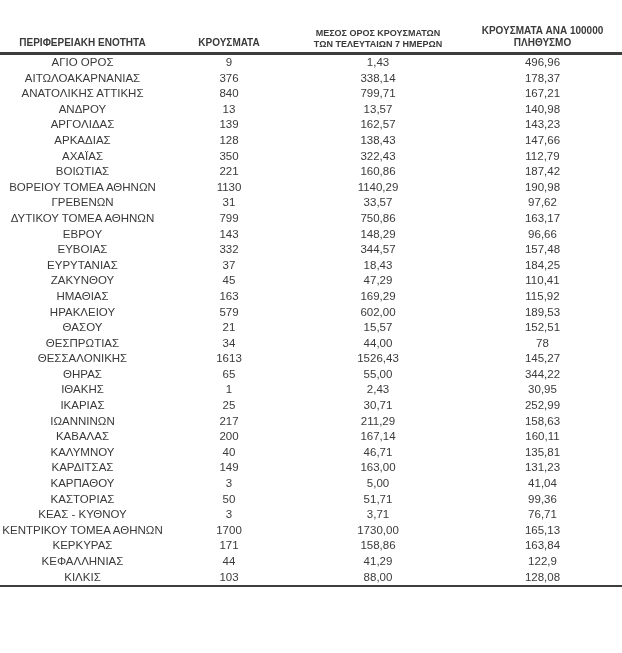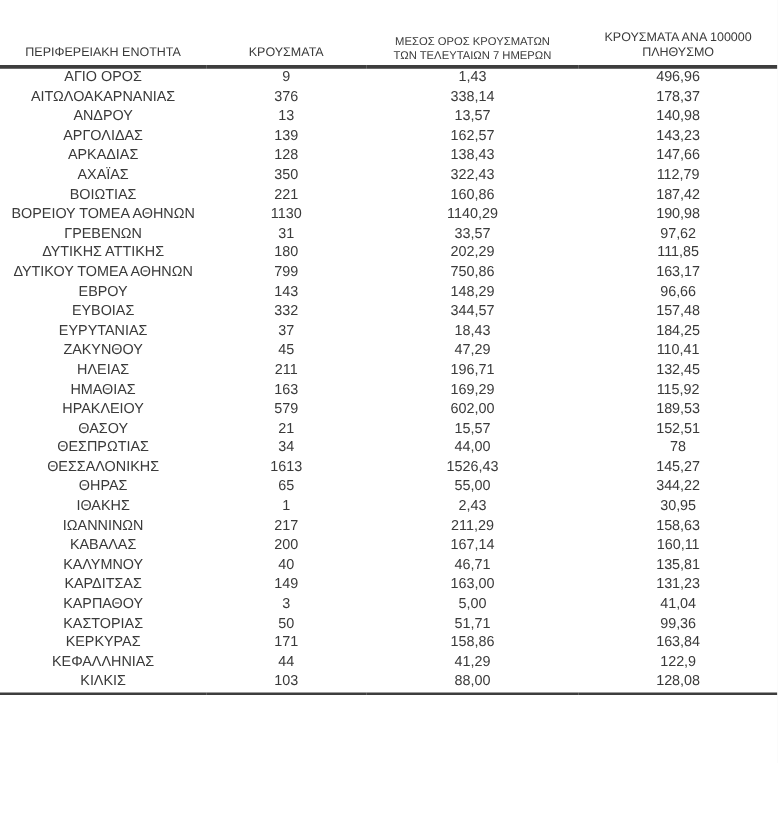--- a/index.html
+++ b/index.html
@@ -34,21 +34,21 @@
     padding: 0 2px 3px 2px;
     border-bottom: 3px solid var(--rule-color);
     font-size: 10px;
     line-height: 12px;
     white-space: nowrap;
   }
   table.cases-table thead th.small-header {
     font-size: 9px;
     line-height: 10.5px;
   }
-  th .hline { display: block; }
+  th .hline { display: block; font-weight: bold; }
   table.cases-table tbody td {
     text-align: center;
     font-size: 11.5px;
     height: 15.6px;
     line-height: 15.6px;
     padding: 0 2px;
     white-space: nowrap;
     overflow: hidden;
   }
 </style>
@@ -88,20 +88,26 @@
           <td>1,43</td>
           <td>496,96</td>
         </tr>
         <tr>
           <td>ΑΙΤΩΛΟΑΚΑΡΝΑΝΙΑΣ</td>
           <td>376</td>
           <td>338,14</td>
           <td>178,37</td>
         </tr>
         <tr>
+          <td>ΑΝΑΤΟΛΙΚΗΣ ΑΤΤΙΚΗΣ</td>
+          <td>840</td>
+          <td>799,71</td>
+          <td>167,21</td>
+        </tr>
+        <tr>
           <td>ΑΝΔΡΟΥ</td>
           <td>13</td>
           <td>13,57</td>
           <td>140,98</td>
         </tr>
         <tr>
           <td>ΑΡΓΟΛΙΔΑΣ</td>
           <td>139</td>
           <td>162,57</td>
           <td>143,23</td>
@@ -130,26 +136,20 @@
           <td>1140,29</td>
           <td>190,98</td>
         </tr>
         <tr>
           <td>ΓΡΕΒΕΝΩΝ</td>
           <td>31</td>
           <td>33,57</td>
           <td>97,62</td>
         </tr>
         <tr>
-          <td>ΔΥΤΙΚΗΣ ΑΤΤΙΚΗΣ</td>
-          <td>180</td>
-          <td>202,29</td>
-          <td>111,85</td>
-        </tr>
-        <tr>
           <td>ΔΥΤΙΚΟΥ ΤΟΜΕΑ ΑΘΗΝΩΝ</td>
           <td>799</td>
           <td>750,86</td>
           <td>163,17</td>
         </tr>
         <tr>
           <td>ΕΒΡΟΥ</td>
           <td>143</td>
           <td>148,29</td>
           <td>96,66</td>
@@ -166,26 +166,20 @@
           <td>18,43</td>
           <td>184,25</td>
         </tr>
         <tr>
           <td>ΖΑΚΥΝΘΟΥ</td>
           <td>45</td>
           <td>47,29</td>
           <td>110,41</td>
         </tr>
         <tr>
-          <td>ΗΛΕΙΑΣ</td>
-          <td>211</td>
-          <td>196,71</td>
-          <td>132,45</td>
-        </tr>
-        <tr>
           <td>ΗΜΑΘΙΑΣ</td>
           <td>163</td>
           <td>169,29</td>
           <td>115,92</td>
         </tr>
         <tr>
           <td>ΗΡΑΚΛΕΙΟΥ</td>
           <td>579</td>
           <td>602,00</td>
           <td>189,53</td>
@@ -214,20 +208,26 @@
           <td>55,00</td>
           <td>344,22</td>
         </tr>
         <tr>
           <td>ΙΘΑΚΗΣ</td>
           <td>1</td>
           <td>2,43</td>
           <td>30,95</td>
         </tr>
         <tr>
+          <td>ΙΚΑΡΙΑΣ</td>
+          <td>25</td>
+          <td>30,71</td>
+          <td>252,99</td>
+        </tr>
+        <tr>
           <td>ΙΩΑΝΝΙΝΩΝ</td>
           <td>217</td>
           <td>211,29</td>
           <td>158,63</td>
         </tr>
         <tr>
           <td>ΚΑΒΑΛΑΣ</td>
           <td>200</td>
           <td>167,14</td>
           <td>160,11</td>
@@ -248,20 +248,32 @@
           <td>ΚΑΡΠΑΘΟΥ</td>
           <td>3</td>
           <td>5,00</td>
           <td>41,04</td>
         </tr>
         <tr>
           <td>ΚΑΣΤΟΡΙΑΣ</td>
           <td>50</td>
           <td>51,71</td>
           <td>99,36</td>
+        </tr>
+        <tr>
+          <td>ΚΕΑΣ - ΚΥΘΝΟΥ</td>
+          <td>3</td>
+          <td>3,71</td>
+          <td>76,71</td>
+        </tr>
+        <tr>
+          <td>ΚΕΝΤΡΙΚΟΥ ΤΟΜΕΑ ΑΘΗΝΩΝ</td>
+          <td>1700</td>
+          <td>1730,00</td>
+          <td>165,13</td>
         </tr>
         <tr>
           <td>ΚΕΡΚΥΡΑΣ</td>
           <td>171</td>
           <td>158,86</td>
           <td>163,84</td>
         </tr>
         <tr>
           <td>ΚΕΦΑΛΛΗΝΙΑΣ</td>
           <td>44</td>

